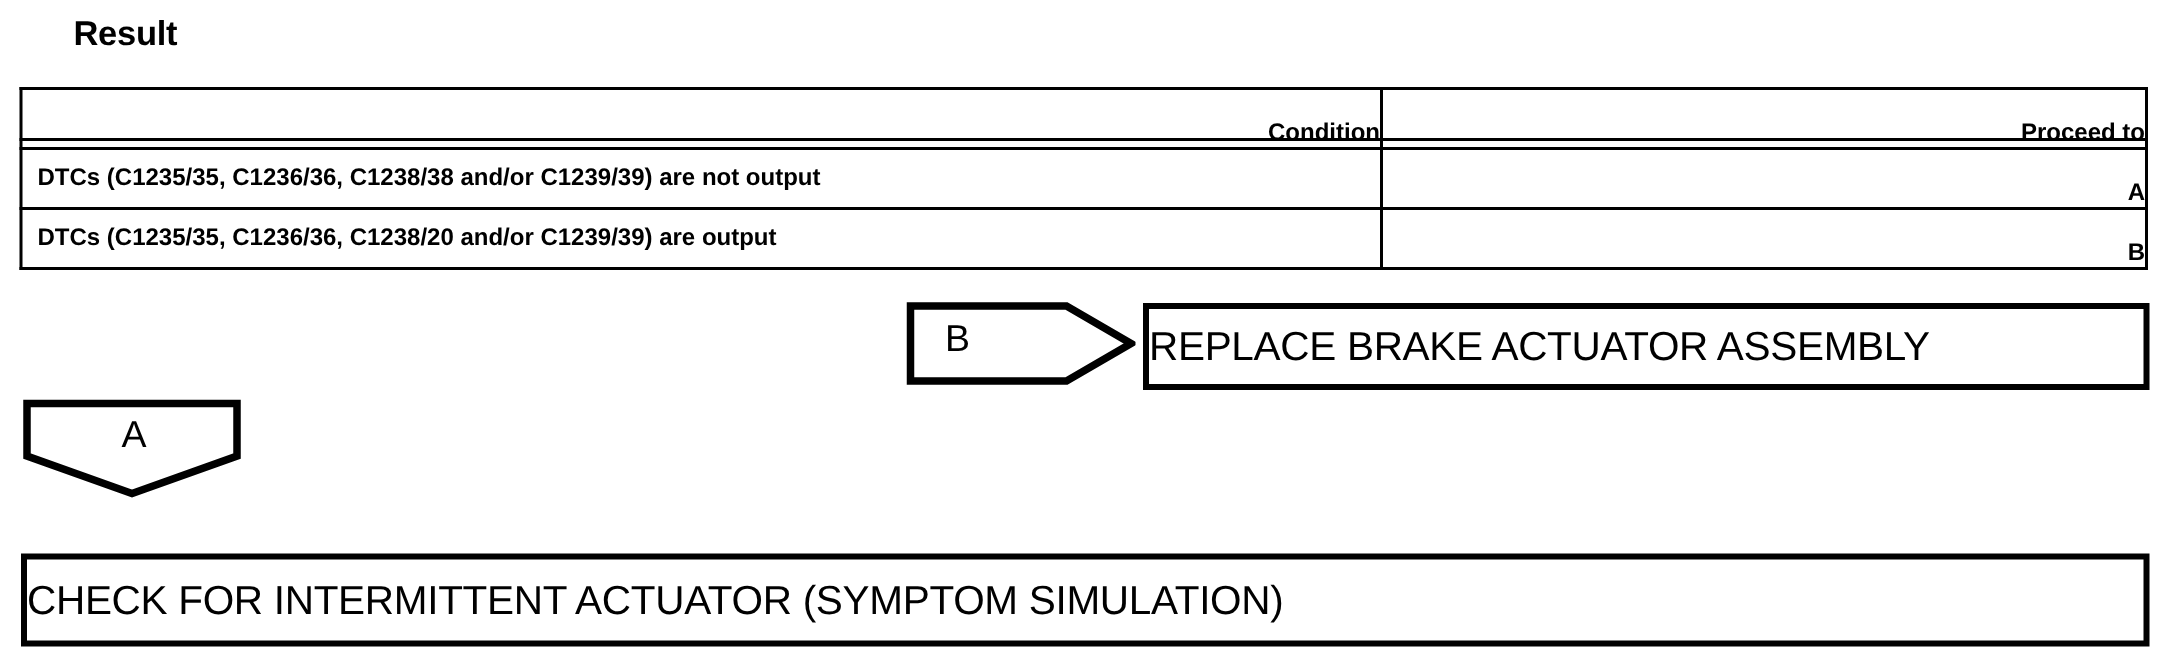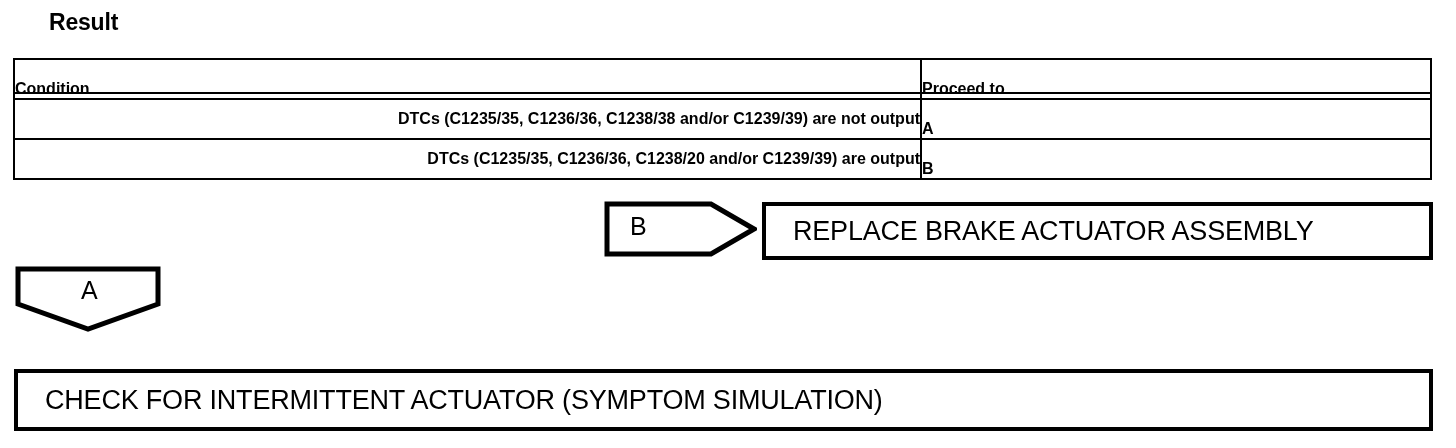--- a/index.html
+++ b/index.html
@@ -66,26 +66,26 @@
     left: 13px;
     top: 92px;
     width: 1417px;
     height: 2px;
     background: #000;
   }
 
   .cell-text-left {
     display: block;
     padding-left: 10px;
-    text-align: right;
+    text-align: left;
     white-space: nowrap;
   }
   .cell-text-center {
     display: block;
-    text-align: left;
+    text-align: right;
     margin-top: 20px;
   }
 
   
   .connector {
     position: absolute;
   }
   .connector svg { display: block; }
   .connector .conn-label {
     position: absolute;
@@ -124,21 +124,21 @@
     box-sizing: border-box;
     border: 4px solid #000;
     background: #fff;
     display: flex;
     align-items: center;
   }
   .action-box .action-label {
     font-size: 27px;
     font-weight: normal;
     letter-spacing: -0.2px;
-    padding-left: 27px;
+    padding-left: 0;
     white-space: nowrap;
   }
 
   #box-replace-actuator {
     left: 762px;
     top: 202px;
     width: 671px;
     height: 58px;
   }
   #box-check-intermittent {

